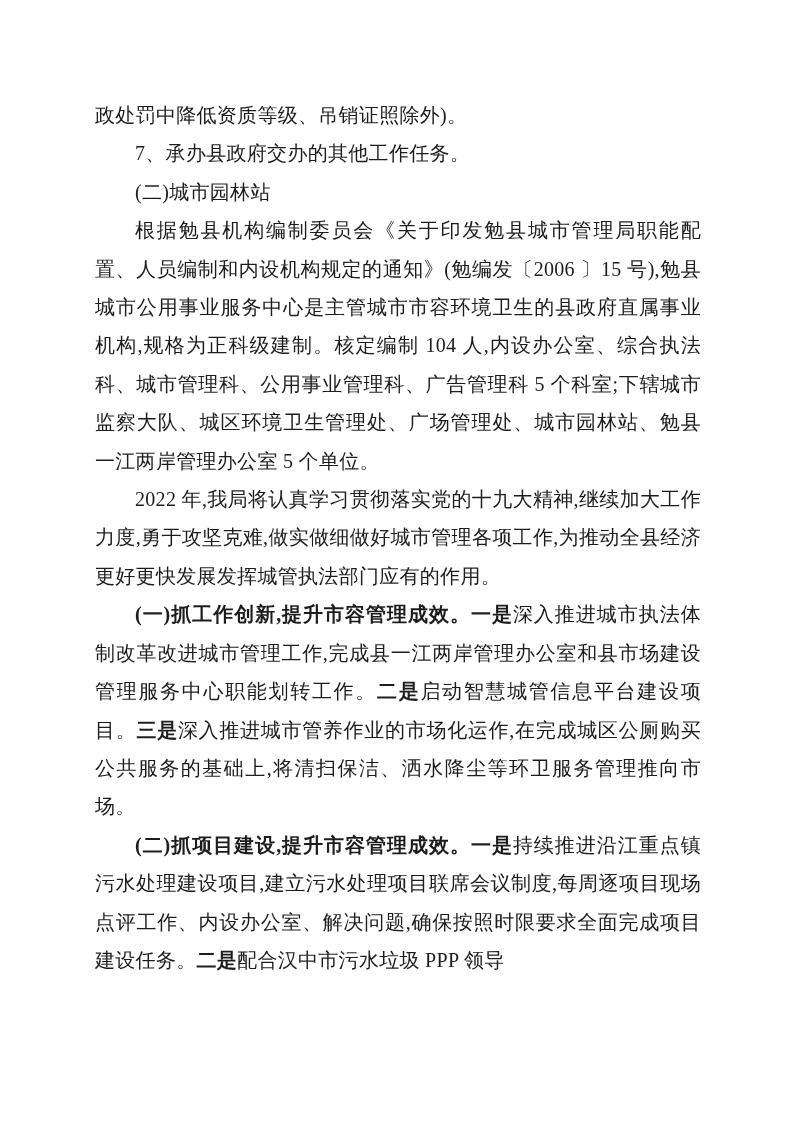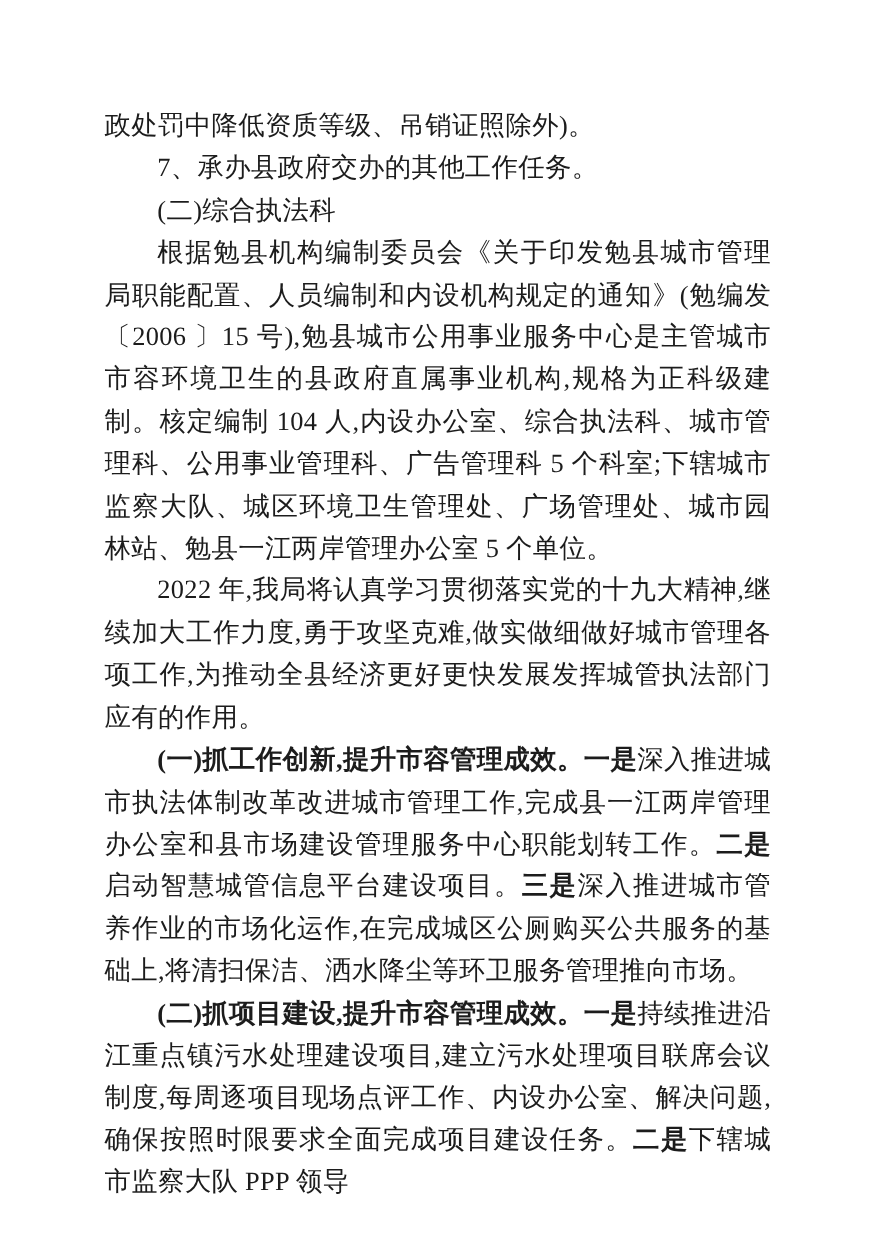--- a/index.html
+++ b/index.html
@@ -13,21 +13,21 @@
     height: 1122px;
     background: #ffffff;
     overflow: hidden;
     font-family: "Liberation Serif", "DejaVu Serif", serif;
   }
   .content {
     position: absolute;
     left: 95px;
     top: 96px;
     width: 606px;
-    font-size: 24px;
+    font-size: 20px;
     line-height: 38.4px;
     color: #1c1c1c;
     text-align: justify;
     letter-spacing: 0.3px;
   }
   .para {
     margin: 0;
     padding: 0;
     text-indent: 2em;
     word-break: break-all;
@@ -46,25 +46,25 @@
 </head>
 <body>
 
 <div class="page">
   <div class="content">
 
     <p class="para no-indent"><span>政处罚中降低资质等级、吊销证照除外)。</span></p>
 
     <p class="para"><span>7、承办县政府交办的其他工作任务。</span></p>
 
-    <p class="para"><span>(二)综合执法科</span></p>
+    <p class="para"><span>(二)城市园林站</span></p>
 
     <p class="para"><span>根据勉县机构编制委员会《关于印发勉县城市管理局职能配置、人员编制和内设机构规定的通知》(勉编发〔2006 〕15 号),勉县城市公用事业服务中心是主管城市市容环境卫生的县政府直属事业机构,规格为正科级建制。核定编制 104 人,内设办公室、综合执法科、城市管理科、公用事业管理科、广告管理科 5 个科室;下辖城市监察大队、城区环境卫生管理处、广场管理处、城市园林站、勉县一江两岸管理办公室 5 个单位。</span></p>
 
 
     <p class="para"><span>2022 年,我局将认真学习贯彻落实党的十九大精神,继续加大工作力度,勇于攻坚克难,做实做细做好城市管理各项工作,为推动全县经济更好更快发展发挥城管执法部门应有的作用。</span></p>
 
     <p class="para"><span class="b">(一)抓工作创新,提升市容管理成效。一是</span><span>深入推进城市执法体制改革改进城市管理工作,完成县一江两岸管理办公室和县市场建设管理服务中心职能划转工作。</span><span class="b">二是</span><span>启动智慧城管信息平台建设项目。</span><span class="b">三是</span><span>深入推进城市管养作业的市场化运作,在完成城区公厕购买公共服务的基础上,将清扫保洁、洒水降尘等环卫服务管理推向市场。</span></p>
 
-    <p class="para"><span class="b">(二)抓项目建设,提升市容管理成效。一是</span><span>持续推进沿江重点镇污水处理建设项目,建立污水处理项目联席会议制度,每周逐项目现场点评工作、内设办公室、解决问题,确保按照时限要求全面完成项目建设任务。</span><span class="b">二是</span><span>下辖城市监察大队 PPP 领导</span></p>
+    <p class="para"><span class="b">(二)抓项目建设,提升市容管理成效。一是</span><span>持续推进沿江重点镇污水处理建设项目,建立污水处理项目联席会议制度,每周逐项目现场点评工作、内设办公室、解决问题,确保按照时限要求全面完成项目建设任务。</span><span class="b">二是</span><span>配合汉中市污水垃圾 PPP 领导</span></p>
 
   </div>
 </div>
 
 </body></html>

